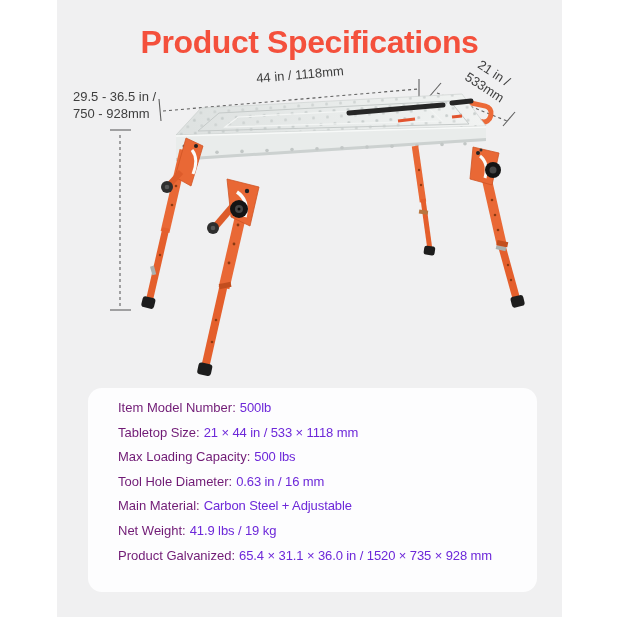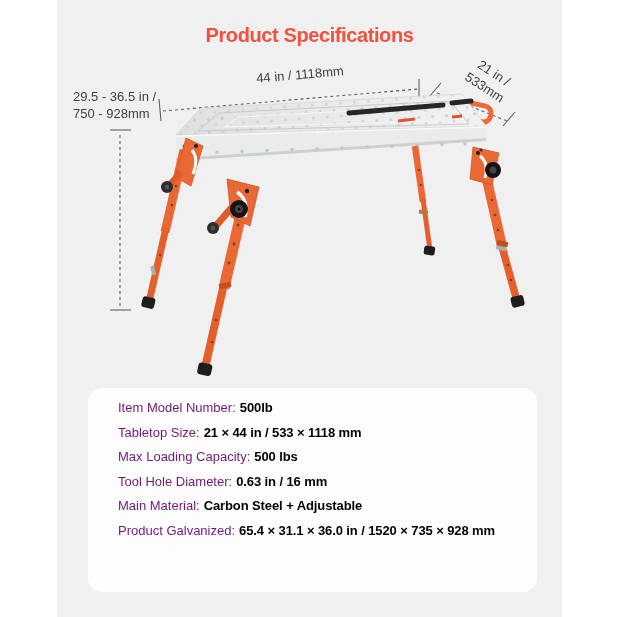--- a/index.html
+++ b/index.html
@@ -7,39 +7,39 @@
     width:617px;height:617px;position:relative;overflow:hidden;
     background:#ffffff;
     font-family:"Liberation Sans","DejaVu Sans",sans-serif;
   }
   .card{
     position:absolute;left:57px;top:0;width:505px;height:617px;
     background:#f0f0f1;
   }
   .title{
     position:absolute;left:57px;top:24px;width:505px;margin:0;
-    text-align:center;font-size:20px;font-weight:700;letter-spacing:-0.4px;
+    text-align:center;font-size:32px;font-weight:700;letter-spacing:-0.4px;
     color:#f4503c;
   }
   .figure-svg{position:absolute;left:0;top:0;width:617px;height:395px;}
   .dim{
     position:absolute;color:#3e3e3e;font-size:13px;line-height:1.28;
     white-space:pre-line;
   }
   .dim-width{left:225px;top:67px;width:150px;text-align:center;transform:rotate(-5deg);}
   .dim-depth{left:449px;top:64px;width:80px;text-align:center;transform:rotate(33deg);}
   .dim-height{left:73px;top:89px;text-align:left;}
   .spec-box{
     position:absolute;left:88px;top:388px;width:449px;height:204px;
     background:#fdfdfe;border-radius:14px;box-sizing:border-box;
     padding:8px 0 0 30px;
   }
   .spec-row{height:24.6px;line-height:24.6px;white-space:nowrap;font-size:13px;color:#3e3e40;}
   .spec-label{color:#701a75;}
-  .spec-value{color:#000000;font-weight:700;margin-left:4px;letter-spacing:-0.1px;}
+  .spec-value{color:#6d28d9;font-weight:400;margin-left:4px;letter-spacing:-0.1px;}
 </style>
 </head>
 <body>
 
 <div class="page">
   <div class="card"></div>
 
   <h1 class="title">Product Specifications</h1>
 
   <svg class="figure-svg" viewBox="0 0 617 395">
@@ -196,16 +196,19 @@
     <div class="spec-row">
       <span class="spec-label">Max Loading Capacity:</span><span class="spec-value">500 lbs</span>
     </div>
     <div class="spec-row">
       <span class="spec-label">Tool Hole Diameter:</span><span class="spec-value">0.63 in / 16 mm</span>
     </div>
     <div class="spec-row">
       <span class="spec-label">Main Material:</span><span class="spec-value">Carbon Steel + Adjustable</span>
     </div>
     <div class="spec-row">
+      <span class="spec-label">Net Weight:</span><span class="spec-value">41.9 lbs / 19 kg</span>
+    </div>
+    <div class="spec-row">
       <span class="spec-label">Product Galvanized:</span><span class="spec-value">65.4 × 31.1 × 36.0 in / 1520 × 735 × 928 mm</span>
     </div>
   </div>
 </div>
 
 </body></html>

